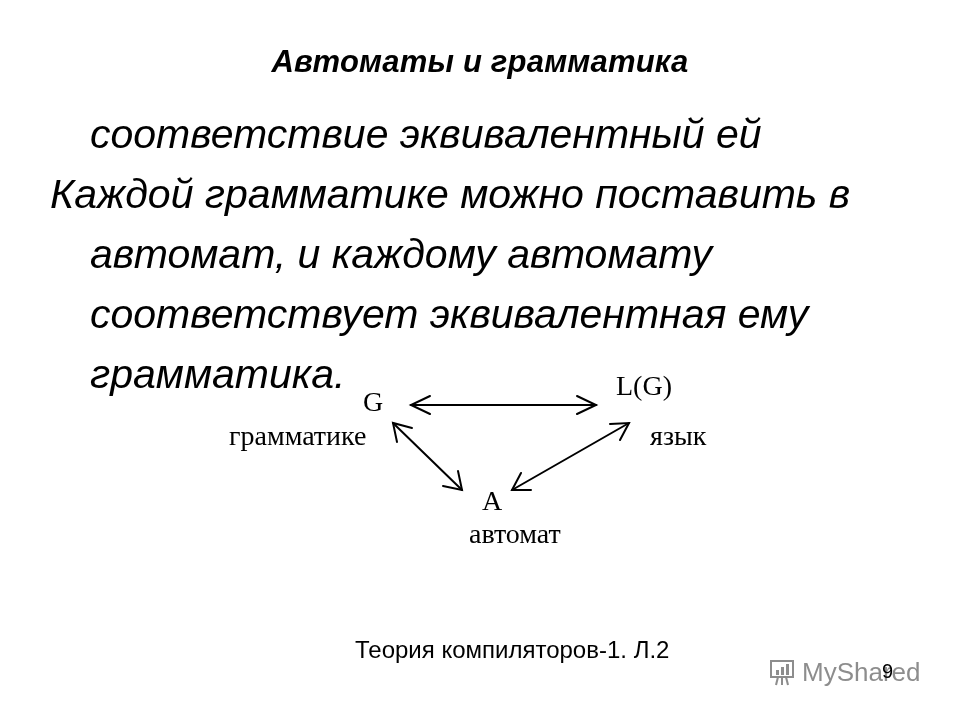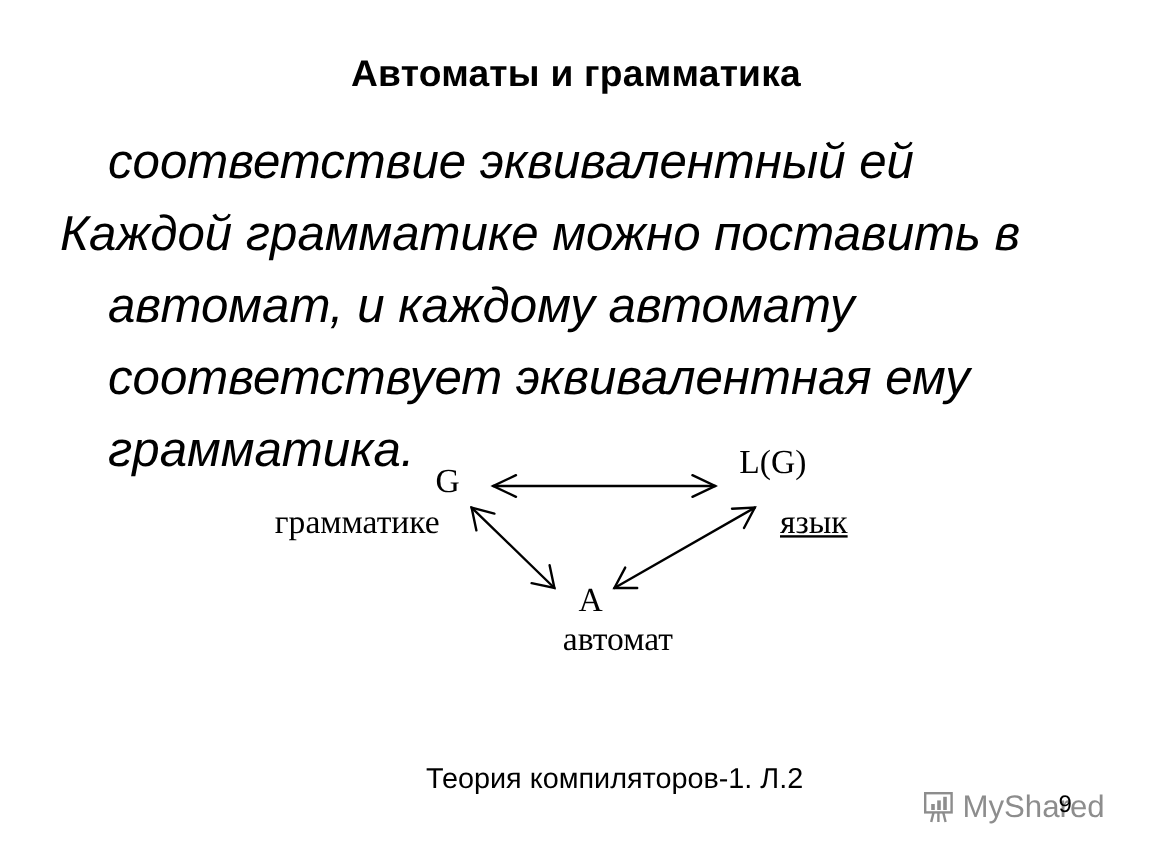--- a/index.html
+++ b/index.html
@@ -1,17 +1,17 @@
 <!DOCTYPE html>
 <html><head>
   <meta charset="utf-8">
   <style>
     html, body { margin: 0; padding: 0; }
     body { width: 960px; height: 720px; background: #ffffff; position: relative; overflow: hidden; font-family: "Liberation Sans", sans-serif; color: #000; }
-    .title { position: absolute; left: 0; width: 960px; top: 44px; text-align: center; font-weight: bold; font-size: 31px; letter-spacing: 0.2px; }
+    .title { position: absolute; left: 0; width: 960px; top: 44px; text-align: center; font-weight: bold; font-size: 31px; letter-spacing: 0.2px; font-style: italic; }
     .body-text { position: absolute; left: 50px; top: 104px; width: 880px; font-style: italic; font-size: 41px; line-height: 60px; }
     .body-text .line { display: block; white-space: nowrap; }
     .body-text .indent { padding-left: 40px; }
     .diagram { position: absolute; left: 0; top: 0; width: 960px; height: 720px; }
     .dlabel { position: absolute; font-family: "Liberation Serif", serif; font-size: 28px; white-space: nowrap; }
     .footer { position: absolute; top: 636px; left: 355px; font-size: 24px; }
     .page-num { position: absolute; top: 660px; left: 882px; font-size: 20px; }
     .watermark { position: absolute; top: 657px; left: 768px; display: flex; align-items: center; gap: 6px; color: #7a7a7a; font-size: 26px; opacity: 0.85; }
   </style>
 </head>
@@ -46,21 +46,21 @@
       <g>
         <line x1="629" y1="423" x2="512" y2="490"></line>
         <polyline points="610,424 629,423 620,440"></polyline>
         <polyline points="521,473 512,490 531,490"></polyline>
       </g>
     </g>
   </svg>
   <span class="dlabel" style="left:363px; top:386px;">G</span>
   <span class="dlabel" style="left:229px; top:420px;">грамматике</span>
   <span class="dlabel" style="left:616px; top:370px;">L(G)</span>
-  <span class="dlabel" style="left:650px; top:420px;text-decoration:underline;">язык</span>
+  <span class="dlabel" style="left:650px; top:420px;">язык</span>
   <span class="dlabel" style="left:482px; top:485px;">A</span>
   <span class="dlabel" style="left:444px; top:518px;margin-left:25px;">автомат</span>
 </div>
 
 <div class="footer">Теория компиляторов-1. Л.2</div>
 
 <div class="watermark">
   <svg width="28" height="30" viewBox="0 0 28 30">
     <g stroke="#7a7a7a" stroke-width="2" fill="none">
       <rect x="3" y="3" width="22" height="16"></rect>

